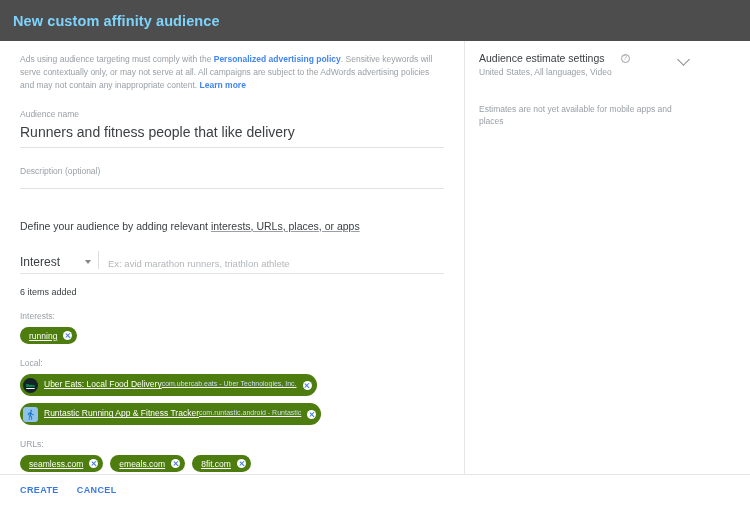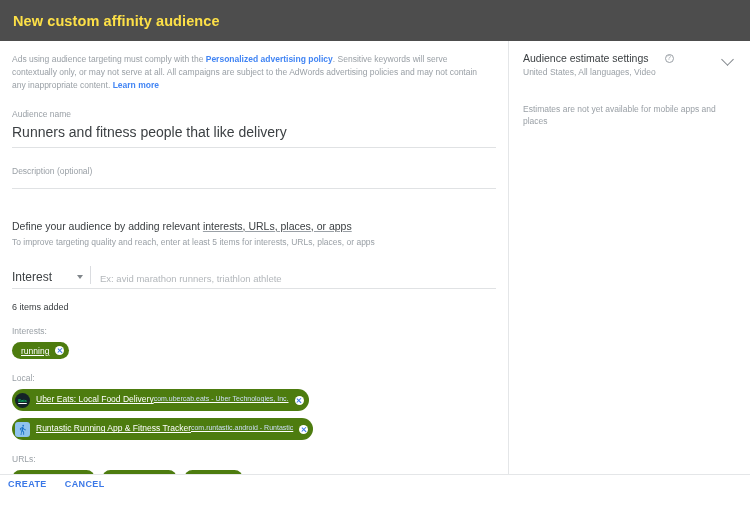--- a/index.html
+++ b/index.html
@@ -18,37 +18,37 @@
   }
 
   
   .titlebar {
     position: absolute; left: 0; top: 0;
     width: 750px; height: 41px;
     background: #4d4d4d;
     display: flex; align-items: center;
   }
   .titlebar-text {
-    color: #fde047;
+    color: #7dd3fc;
     font-size: 14.5px;
     font-weight: bold;
     letter-spacing: .1px;
     padding-left: 13px;
   }
 
   
   .body-area {
     position: absolute; left: 0; top: 41px;
     width: 750px; height: 433px;
     display: flex;
   }
   .left-pane {
-    width: 509px; height: 433px;
+    width: 465px; height: 433px;
     border-right: 1px solid #e4e6e8;
-    padding: 0 12px;
+    padding: 0 20px;
     position: relative;
   }
   .right-pane {
     width: 241px; height: 433px;
     padding: 0 14px;
     position: relative;
   }
 
   
   .disclaimer {
@@ -265,22 +265,22 @@
     font-size: 8.5px;
     color: #9aa0a6;
     line-height: 1.4;
   }
 
   
   .footer {
     position: absolute; left: 0; top: 474px;
     width: 750px; height: 31px;
     border-top: 1px solid #e4e6e8;
-    display: flex; 
-    padding-left: 6px;
+    display: flex; align-items: center;
+    padding-left: 18px;
     gap: 14px;
     background: #ffffff;
   }
   .text-button {
     font-size: 9px;
     font-weight: bold;
     color: #3b78e7;
     letter-spacing: .4px;
     padding: 4px 2px;
     cursor: pointer;
@@ -311,21 +311,20 @@
 
       <div class="field" id="description-field">
         <div class="field-label">Description (optional)</div>
         <div class="field-underline"></div>
       </div>
 
       <div class="define-block">
         <div class="define-title">
           <span>Define your audience by adding relevant </span><span class="underlined">interests, URLs, places, or apps</span>
         </div>
-        <div class="define-sub">To improve targeting quality and reach, enter at least 5 items for interests, URLs, places, or apps</div>
 
         <div class="selector-row">
           <div class="type-select">
             <span class="type-select-label">Interest</span>
             <span class="caret-tri"></span>
           </div>
           <div class="select-divider"></div>
           <div class="entry-input">Ex: avid marathon runners, triathlon athlete</div>
         </div>
         <div class="selector-underline"></div>

